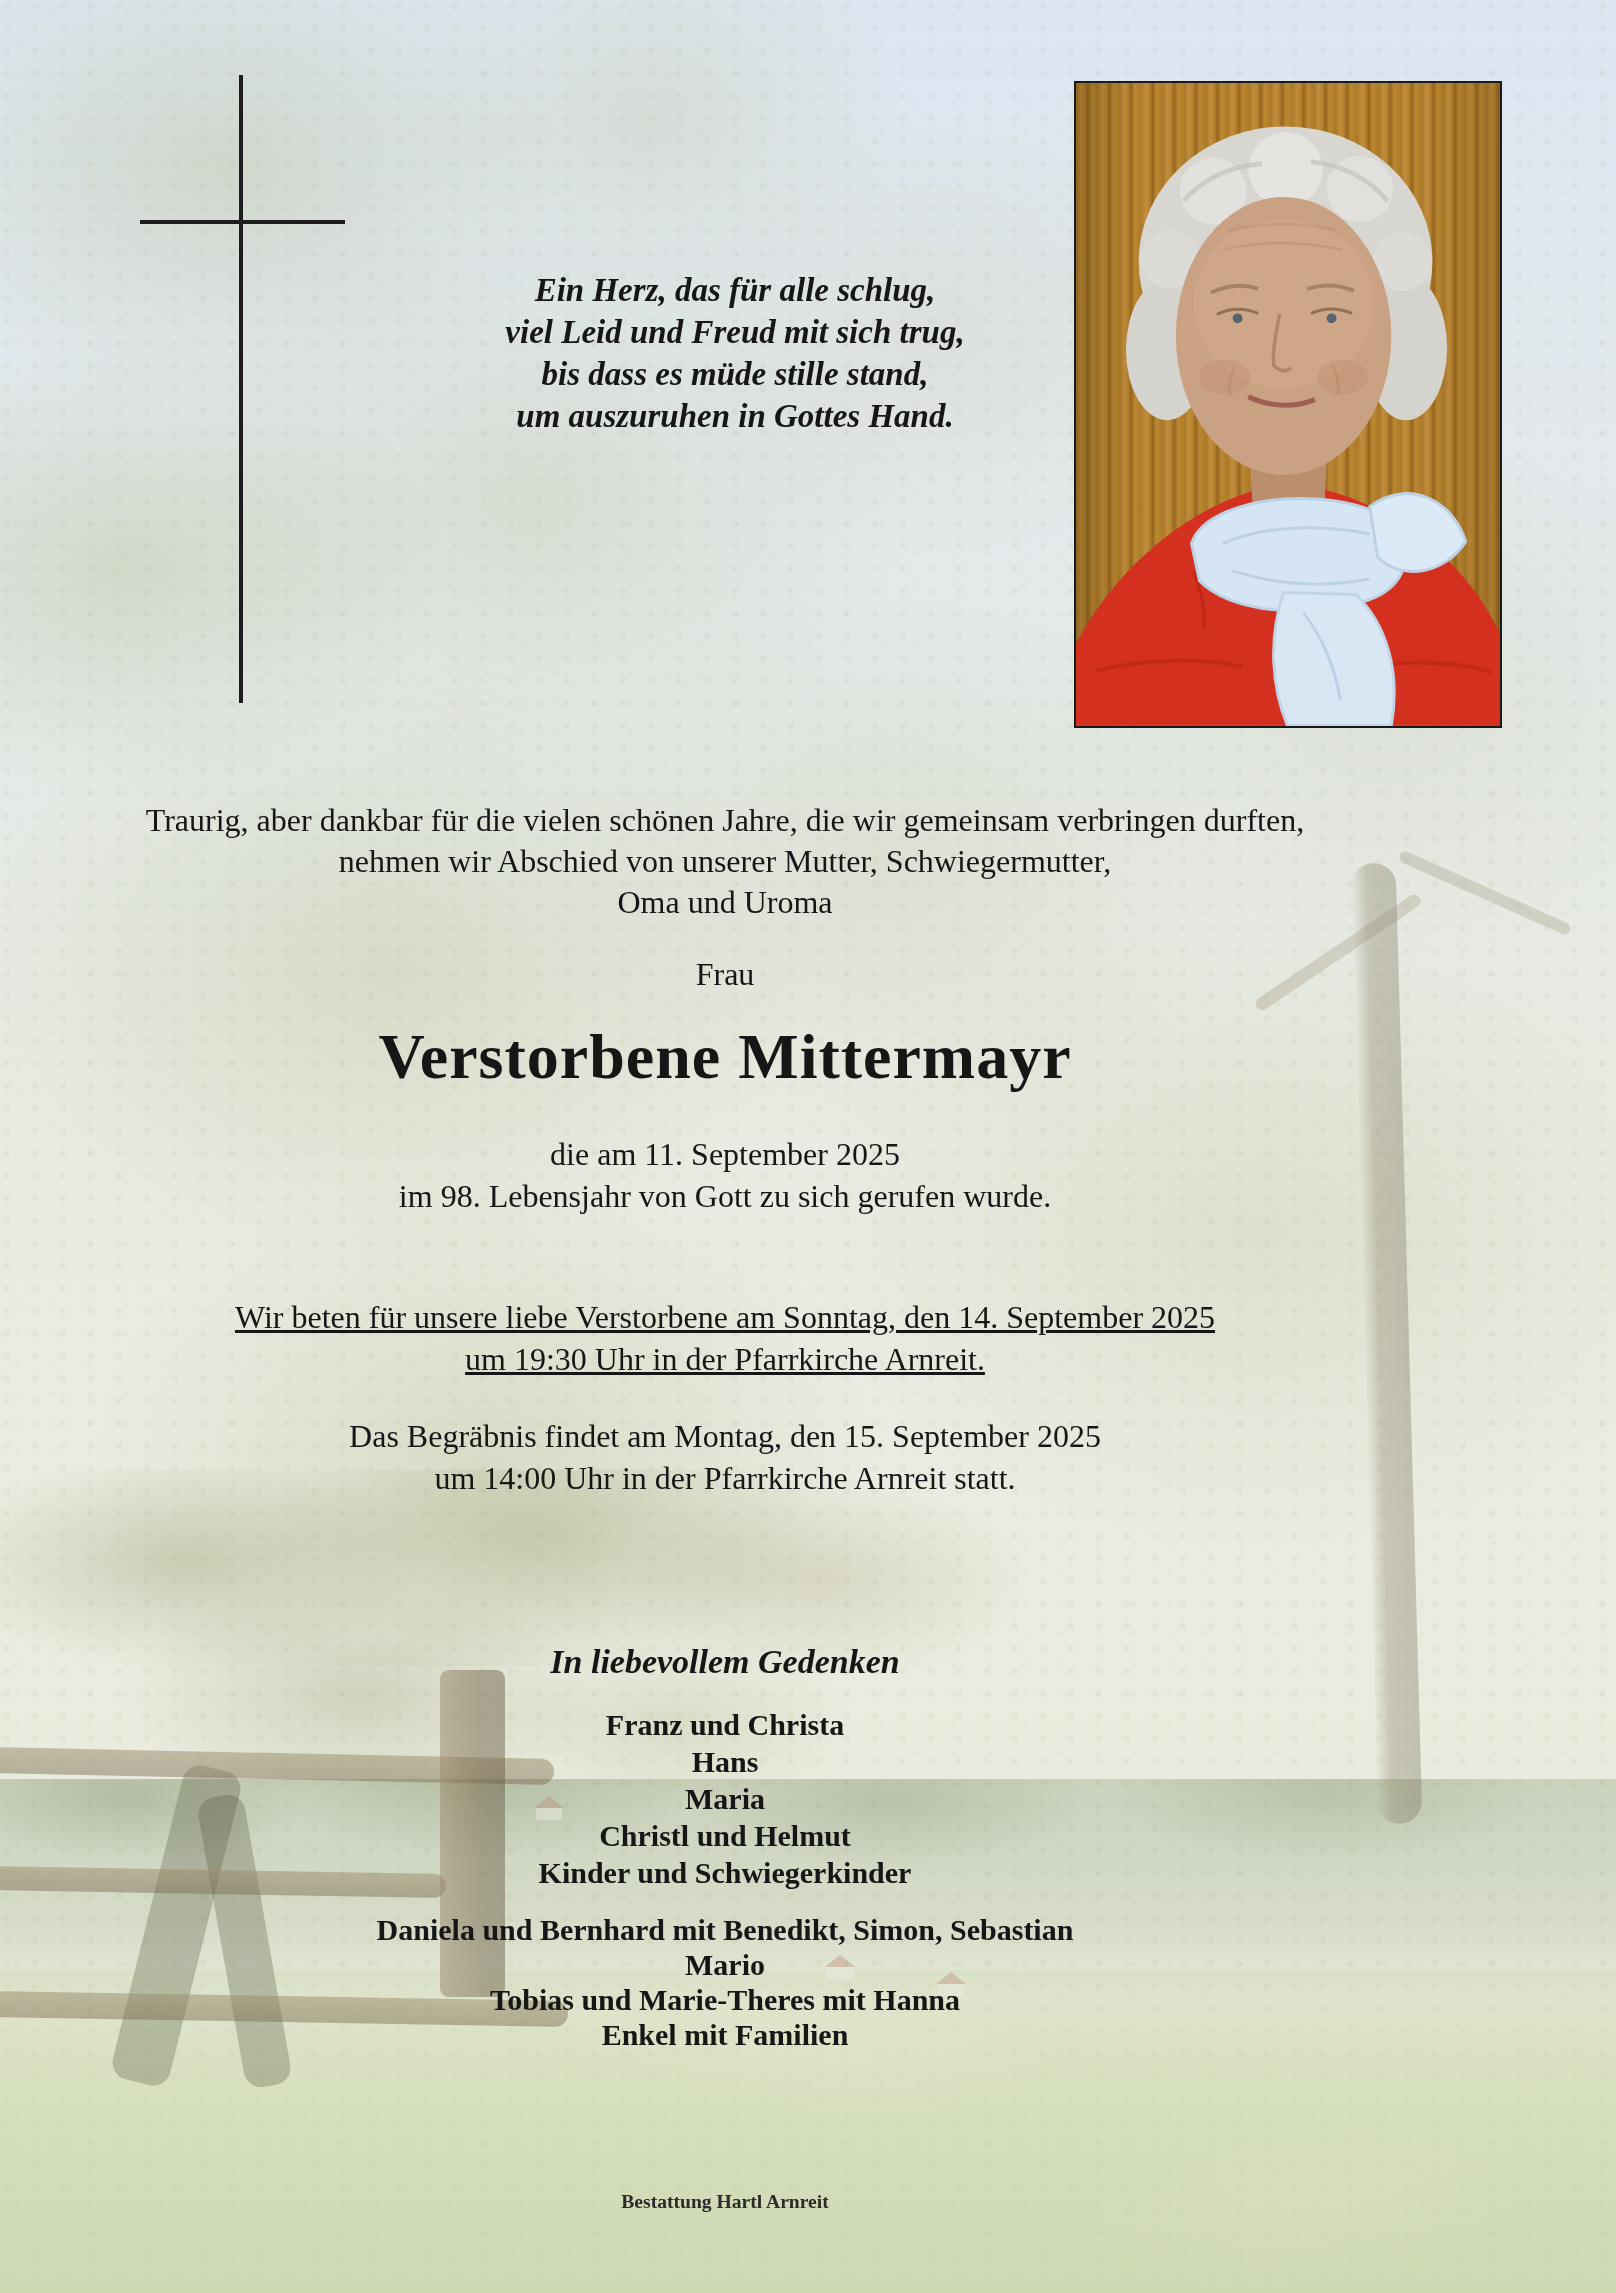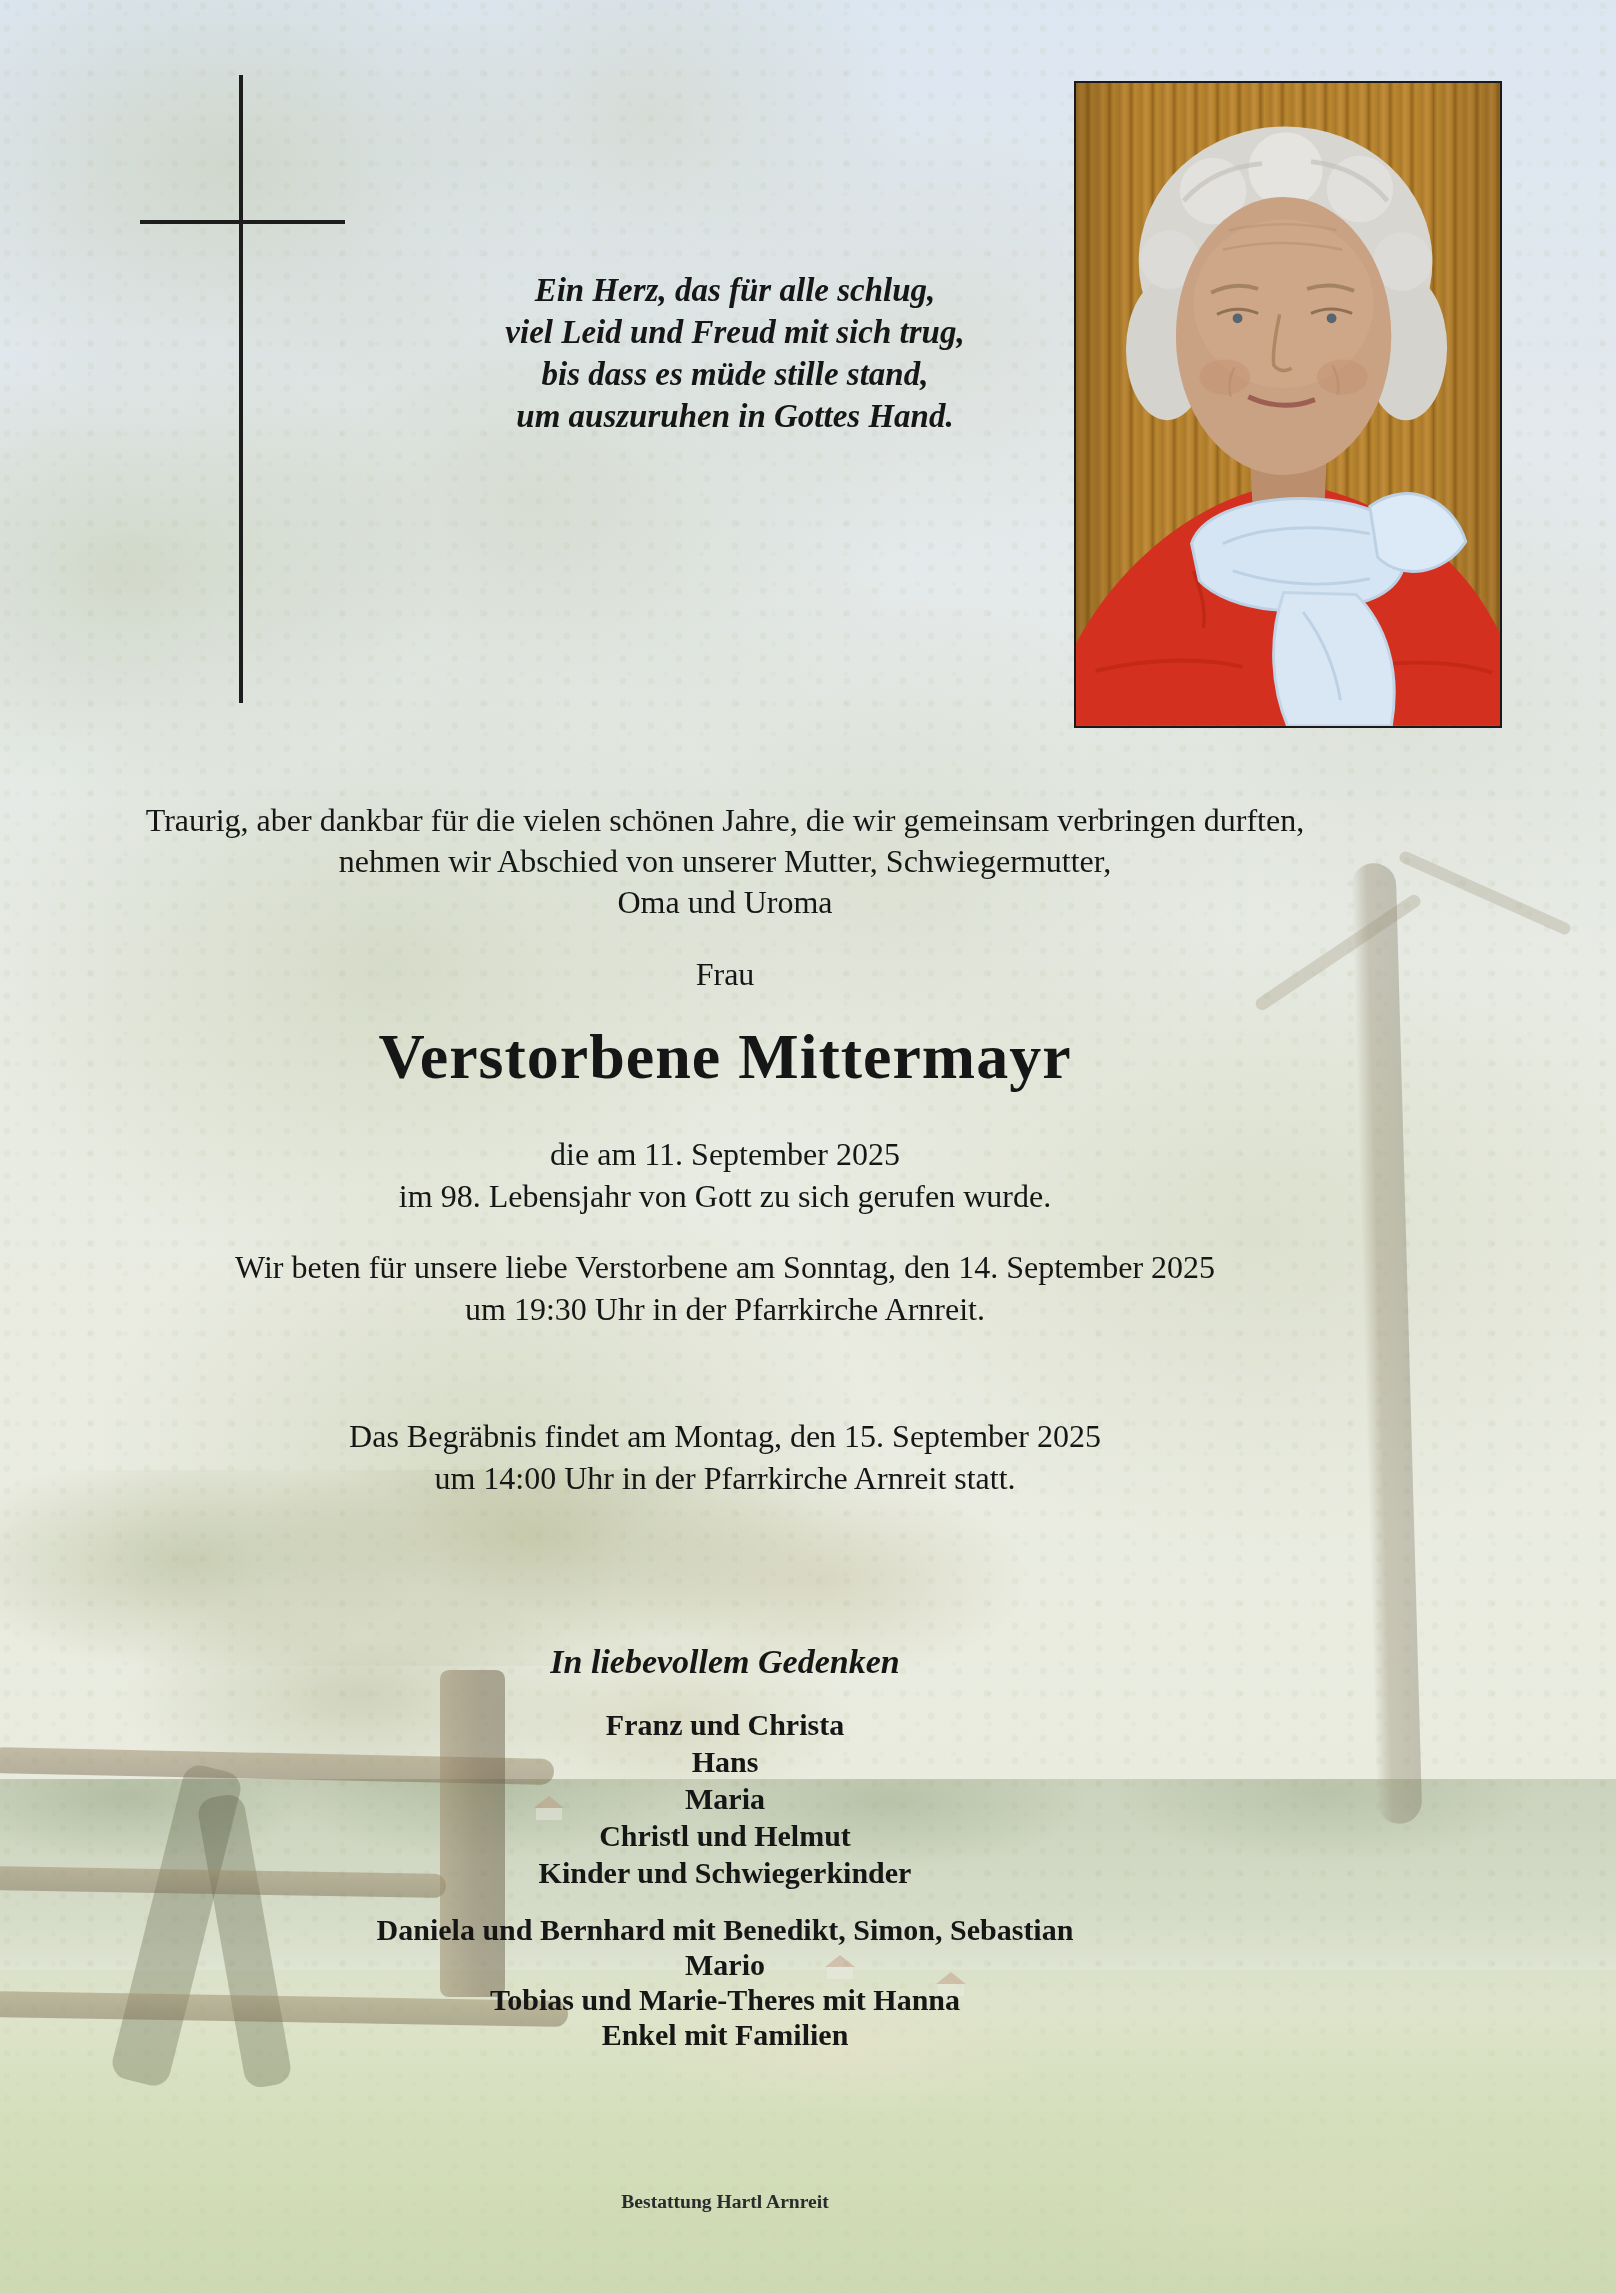--- a/index.html
+++ b/index.html
@@ -95,21 +95,21 @@
       repeating-linear-gradient(90deg,#a9772a 0px,#c28e3b 4.9px,#b5822f 8.8px,#95661f 11.8px,#bb8831 15.7px,#ad7c2b 21.6px);
   }
   .photo svg{position:absolute;left:0;top:0;width:100%;height:100%;}
   
   .tb{position:absolute;left:0;width:1450px;text-align:center;}
   .poem{left:392px;top:269px;width:686px;font:italic 700 33px/42px "Liberation Serif",serif;}
   .intro{top:800px;font:400 32px/41px "Liberation Serif",serif;}
   .salutation{top:954px;font:400 32px/41px "Liberation Serif",serif;}
   .name{top:1019px;font:700 64px/76px "Liberation Serif",serif;letter-spacing:1px;}
   .death{top:1133px;font:400 32px/42px "Liberation Serif",serif;}
-  .prayer{top:1246px;font:400 32px/42px "Liberation Serif",serif;}
+  .prayer{top:1296px;font:400 32px/42px "Liberation Serif",serif;text-decoration:underline;}
   .funeral{top:1415px;font:400 32px/42px "Liberation Serif",serif;}
   .remember{top:1640px;font:italic 700 34px/43px "Liberation Serif",serif;}
   .children{top:1706px;font:700 30px/37px "Liberation Serif",serif;}
   .children .relation,.grand .relation{font-weight:700;}
   .grand{top:1912px;font:700 30px/35px "Liberation Serif",serif;}
   .footer{top:2190px;font:700 19.6px/23.5px "Liberation Serif",serif;color:#2b2b2b;}
 </style>
 </head>
 <body>
 

